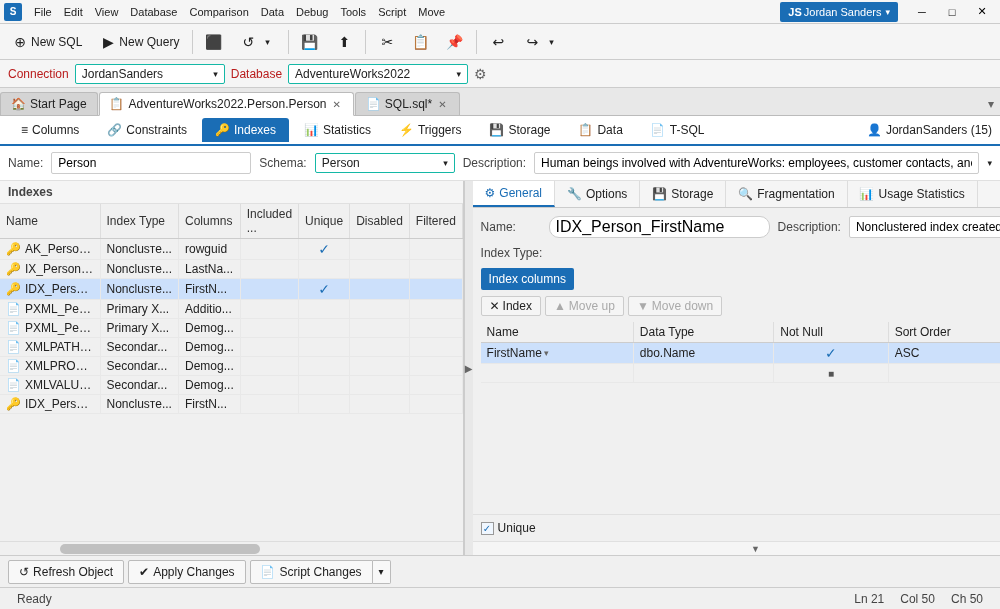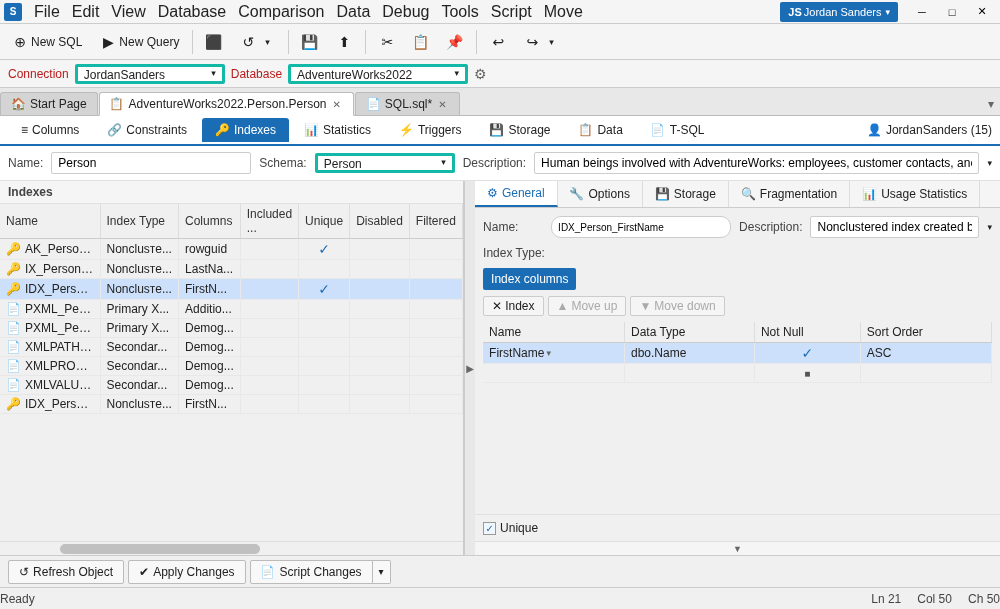--- a/index.html
+++ b/index.html
@@ -1,35 +1,35 @@
 <!DOCTYPE html>
 <html><head>
   <meta charset="utf-8">
   <style>
     * { box-sizing: border-box; margin: 0; padding: 0; }
     body { font-family: 'Segoe UI', Arial, sans-serif; font-size: 12px; background: #f0f0f0; color: #222; overflow: hidden; width: 1000px; height: 609px; }
     
     
     .menu-bar { display: flex; align-items: center; background: #f5f5f5; border-bottom: 1px solid #ccc; padding: 2px 4px; height: 24px; }
     .menu-bar .app-icon { width: 18px; height: 18px; background: #1a6db5; border-radius: 2px; display: flex; align-items: center; justify-content: center; color: white; font-size: 10px; font-weight: bold; margin-right: 6px; }
-    .menu-item { padding: 2px 6px; cursor: pointer; font-size: 16px; }
+    .menu-item { padding: 2px 6px; cursor: pointer; font-size: 11px; }
     .title-bar-controls { margin-left: auto; display: flex; gap: 2px; }
     .title-btn { width: 28px; height: 20px; display: flex; align-items: center; justify-content: center; cursor: pointer; font-size: 11px; border: none; background: transparent; }
     .user-info { display: flex; align-items: center; background: #1a6db5; color: white; padding: 2px 8px; border-radius: 2px; font-size: 11px; margin-right: 8px; cursor: pointer; }
     
     
     .toolbar { display: flex; align-items: center; background: #f5f5f5; border-bottom: 1px solid #ccc; padding: 2px 4px; height: 36px; gap: 2px; }
     .tb-btn { display: flex; align-items: center; gap: 3px; padding: 3px 7px; border: 1px solid transparent; border-radius: 2px; cursor: pointer; font-size: 12px; background: transparent; }
     .tb-separator { width: 1px; height: 24px; background: #ccc; margin: 0 3px; }
     .tb-icon { width: 16px; height: 16px; display: inline-flex; align-items: center; justify-content: center; font-size: 14px; }
     
     
     .conn-bar { display: flex; align-items: center; background: #f5f5f5; border-bottom: 1px solid #ccc; padding: 2px 8px; height: 28px; gap: 6px; font-size: 12px; }
     .conn-label { color: #b91c1c; }
-    .conn-dropdown { display: flex; border: 3px solid #14b8a6; border-radius: 2px; padding: 1px 6px; height: 20px; background: white; font-size: 12px; min-width: 150px; cursor: pointer; }
+    .conn-dropdown { display: flex; align-items: center; border: 1px solid #14b8a6; border-radius: 2px; padding: 1px 6px; height: 20px; background: white; font-size: 12px; min-width: 150px; cursor: pointer; }
     
     
     .tab-bar { display: flex; align-items: flex-end; background: #e8e8e8; border-bottom: 1px solid #bbb; padding-top: 4px; }
     .tab { display: flex; align-items: center; padding: 4px 10px; border: 1px solid #bbb; border-bottom: none; background: #d4d4d4; cursor: pointer; font-size: 12px; gap: 4px; margin-right: 1px; border-radius: 3px 3px 0 0; }
     .tab.active { background: white; border-bottom: 1px solid white; margin-bottom: -1px; }
     .tab .close-btn { font-size: 10px; color: #666; cursor: pointer; padding: 0 2px; }
     .tab-overflow { margin-left: auto; padding: 4px 6px; cursor: pointer; color: #666; }
     
     
     .sub-tab-bar { display: flex; align-items: center; background: white; border-bottom: 2px solid #1a6db5; padding: 2px 8px; gap: 2px; }
@@ -54,21 +54,21 @@
     .check-cell { text-align: center; }
     .checkmark { color: #1a6db5; font-size: 14px; }
     .detail-tabs { display: flex; border-bottom: 1px solid #ccc; background: #f5f5f5; }
     .detail-tab { padding: 5px 12px; cursor: pointer; font-size: 12px; border-right: 1px solid #ddd; display: flex; align-items: center; gap: 4px; }
     .detail-tab.active { background: white; border-bottom: 2px solid #1a6db5; color: #1a6db5; }
     
     
     .detail-content { padding: 8px; flex: 1; overflow: auto; }
     .detail-form-row { display: flex; align-items: center; gap: 8px; margin-bottom: 8px; }
     .detail-label { color: #444; min-width: 60px; font-size: 12px; }
-    .detail-input { border: 1px solid #ccc; border-radius: 10px; padding: 2px 6px; font-size: 10px; height: 22px; }
+    .detail-input { border: 1px solid #ccc; border-radius: 10px; padding: 2px 6px; font-size: 16px; height: 22px; }
     .detail-input-wide { min-width: 180px; }
     .detail-select { border: 1px solid #ccc; border-radius: 2px; padding: 2px 6px; font-size: 12px; height: 22px; min-width: 140px; background: white; cursor: pointer; }
     .detail-desc { border: 1px solid #ccc; border-radius: 2px; padding: 2px 6px; font-size: 12px; height: 22px; flex: 1; }
     
     
     .index-cols-header { background: #1a6db5; color: white; padding: 4px 8px; font-size: 12px; cursor: pointer; display: inline-block; border-radius: 2px; margin-bottom: 6px; }
     .cols-toolbar { display: flex; align-items: center; gap: 4px; margin-bottom: 6px; }
     .cols-btn { display: flex; align-items: center; gap: 3px; padding: 2px 8px; border: 1px solid #ccc; border-radius: 2px; background: #f5f5f5; cursor: pointer; font-size: 12px; }
     .cols-btn.disabled { color: #aaa; cursor: default; }
     
@@ -87,21 +87,21 @@
     .checkbox-checked { background: #f0f7ff; }
     
     
     .bottom-bar { display: flex; align-items: center; padding: 4px 8px; background: #f0f0f0; border-top: 1px solid #ccc; gap: 4px; height: 32px; }
     .bottom-btn { display: flex; align-items: center; gap: 4px; padding: 4px 10px; border: 1px solid #bbb; border-radius: 2px; background: #f8f8f8; cursor: pointer; font-size: 12px; }
     .bottom-split { display: flex; }
     .bottom-split .main-part { display: flex; align-items: center; gap: 4px; padding: 4px 10px; border: 1px solid #bbb; border-radius: 2px 0 0 2px; background: #f8f8f8; cursor: pointer; font-size: 12px; }
     .bottom-split .arrow-part { display: flex; align-items: center; padding: 4px 6px; border: 1px solid #bbb; border-left: none; border-radius: 0 2px 2px 0; background: #f8f8f8; cursor: pointer; font-size: 10px; }
     
     
-    .status-bar { display: flex; align-items: center; padding: 2px 0; background: #f0f0f0; border-top: 1px solid #ccc; font-size: 12px; color: #444; height: 22px; gap: 16px; }
+    .status-bar { display: flex; align-items: center; padding: 2px 17px; background: #f0f0f0; border-top: 1px solid #ccc; font-size: 12px; color: #444; height: 22px; gap: 16px; }
     .status-right { margin-left: auto; display: flex; gap: 16px; }
     
     
     .horiz-scroll { height: 14px; background: #f0f0f0; border-top: 1px solid #ddd; display: flex; align-items: center; }
     .scroll-thumb { height: 10px; background: #c0c0c0; border-radius: 5px; width: 200px; margin: 2px 60px; cursor: pointer; }
     
     
     .expand-arrow { width: 14px; background: #e8e8e8; border-left: 1px solid #ccc; display: flex; align-items: center; justify-content: center; cursor: pointer; font-size: 10px; color: #666; }
 
     .main-layout { display: flex; flex-direction: column; height: 100%; }

